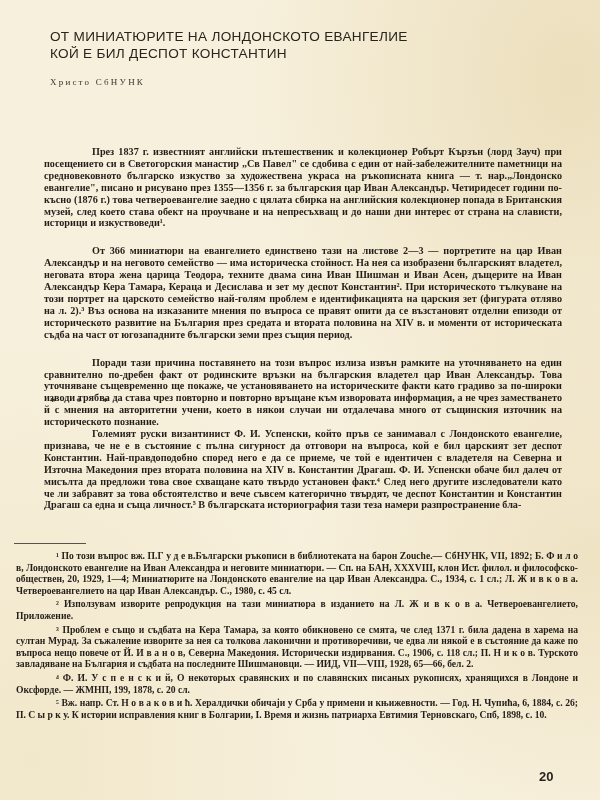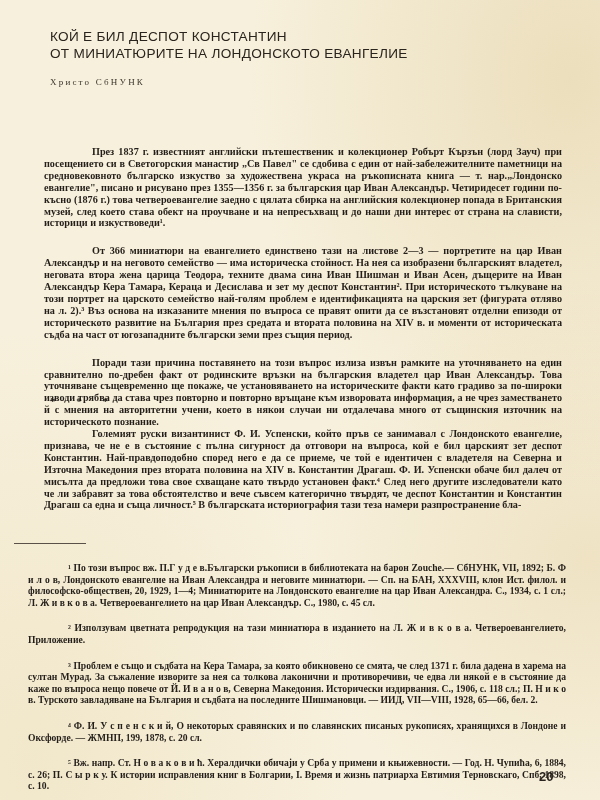--- a/index.html
+++ b/index.html
@@ -39,55 +39,55 @@
   }
   .fn-rule {
     position: absolute; left: 14px; top: 543px; width: 72px; height: 1px;
     background: #5a5248;
   }
   .footnotes {
     position: absolute; left: 14px; top: 548px; width: 566px;
     font-size: 9.6px; line-height: 11.6px; text-align: justify;
     font-weight: bold; color: #231e19;
   }
-  .footnotes p { margin: 14px; text-indent: 40px; }
+  .footnotes p { margin: 2px; text-indent: 40px; }
   .page-number {
     position: absolute; left: 539px; top: 769px;
     font-family: "Liberation Sans", "DejaVu Sans", sans-serif;
     font-weight: bold; font-size: 13px; color: #2a241e;
   }
 </style>
 </head>
 <body>
 
 <div class="page">
 
   <div class="title">
+    <div>ОТ МИНИАТЮРИТЕ НА ЛОНДОНСКОТО ЕВАНГЕЛИЕ</div>
     <div>КОЙ Е БИЛ ДЕСПОТ КОНСТАНТИН</div>
-    <div>ОТ МИНИАТЮРИТЕ НА ЛОНДОНСКОТО ЕВАНГЕЛИЕ</div>
   </div>
 
   <div class="author">Христо СбНУНК</div>
 
   <div class="body-text" id="sec1">
     <p>През 1837 г. известният английски пътешественик и колекционер Робърт Кързън (лорд Зауч) при посещението си в Светогорския манастир „Св Павел" се сдобива с един от най-забележителните паметници на средновековното българско изкуство за художествена украса на ръкописната книга — т. нар.„Лондонско евангелие", писано и рисувано през 1355—1356 г. за българския цар Иван Александър. Четиридесет години по-късно (1876 г.) това четвероевангелие заедно с цялата сбирка на английския колекционер попада в Британския музей, след което става обект на проучване и на непресъхващ и до наши дни интерес от страна на слависти, историци и изкуствоведи¹.</p>
     <p>От 366 миниатюри на евангелието единствено тази на листове 2—3 — портретите на цар Иван Александър и на неговото семейство — има историческа стойност. На нея са изобразени българският владетел, неговата втора жена царица Теодора, техните двама сина Иван Шишман и Иван Асен, дъщерите на Иван Александър Кера Тамара, Кераца и Десислава и зет му деспот Константин². При историческото тълкуване на този портрет на царското семейство най-голям проблем е идентификацията на царския зет (фигурата отляво на л. 2).³ Въз основа на изказаните мнения по въпроса се правят опити да се възстановят отделни епизоди от историческото развитие на България през средата и втората половина на XIV в. и моменти от историческата съдба на част от югозападните български земи през същия период.</p>
     <p>Поради тази причина поставянето на този въпрос излиза извън рамките на уточняването на един сравнително по-дребен факт от родинските връзки на българския владетел цар Иван Александър. Това уточняване същевременно ще покаже, че установяването на историческите факти като градиво за по-широки изводи трябва да става чрез повторно и повторно връщане към изворовата информация, а не чрез заместването й с мнения на авторитетни учени, което в някои случаи ни отдалечава много от същинския източник на историческото познание.</p>
   </div>
 
   <div class="stars">* * *</div>
 
   <div class="body-text" id="sec2">
     <p>Големият руски византинист Ф. И. Успенски, който пръв се занимавал с Лондонското евангелие, признава, че не е в състояние с пълна сигурност да отговори на въпроса, кой е бил царският зет деспот Константин. Най-правдоподобно според него е да се приеме, че той е идентичен с владетеля на Северна и Източна Македония през втората половина на XIV в. Константин Драгаш. Ф. И. Успенски обаче бил далеч от мисълта да предложи това свое схващане като твърдо установен факт.⁴ След него другите изследователи като че ли забравят за това обстоятелство и вече съвсем категорично твърдят, че деспот Константин и Константин Драгаш са една и съща личност.⁵ В българската историография тази теза намери разпространение бла-</p>
   </div>
 
   <div class="fn-rule"></div>
 
   <div class="footnotes">
     <p>¹ По този въпрос вж. П.Г у д е в.Български ръкописи в библиотеката на барон Zouche.— СбНУНК, VII, 1892; Б. Ф и л о в, Лондонското евангелие на Иван Александра и неговите миниатюри. — Сп. на БАН, XXXVIII, клон Ист. филол. и философско-обществен, 20, 1929, 1—4; Миниатюрите на Лондонското евангелие на цар Иван Александра. С., 1934, с. 1 сл.; Л. Ж и в к о в а. Четвероевангелието на цар Иван Александър. С., 1980, с. 45 сл.</p>
-    <p>² Използувам цветната репродукция на тази миниатюра в изданието на Л. Ж и в к о в а. Четвероевангелието, Приложение.</p>
+    <p>² Използувам изворите репродукция на тази миниатюра в изданието на Л. Ж и в к о в а. Четвероевангелието, Приложение.</p>
     <p>³ Проблем е също и съдбата на Кера Тамара, за която обикновено се смята, че след 1371 г. била дадена в харема на султан Мурад. За съжаление изворите за нея са толкова лаконични и противоречиви, че едва ли някой е в състояние да каже по въпроса нещо повече от Й. И в а н о в, Северна Македония. Исторически издирвания. С., 1906, с. 118 сл.; П. Н и к о в. Турското завладяване на България и съдбата на последните Шишмановци. — ИИД, VII—VIII, 1928, 65—66, бел. 2.</p>
     <p>⁴ Ф. И. У с п е н с к и й, О некоторых сравянских и по славянских писаных рукописях, хранящихся в Лондоне и Оксфорде. — ЖМНП, 199, 1878, с. 20 сл.</p>
     <p>⁵ Вж. напр. Ст. Н о в а к о в и ћ. Хералдички обичаји у Срба у примени и књижевности. — Год. Н. Чупића, 6, 1884, с. 26; П. С ы р к у. К истории исправления книг в Болгарии, I. Время и жизнь патриарха Евтимия Терновскаго, Спб, 1898, с. 10.</p>
   </div>
 
   <div class="page-number">20</div>
 </div>
 
 </body></html>

